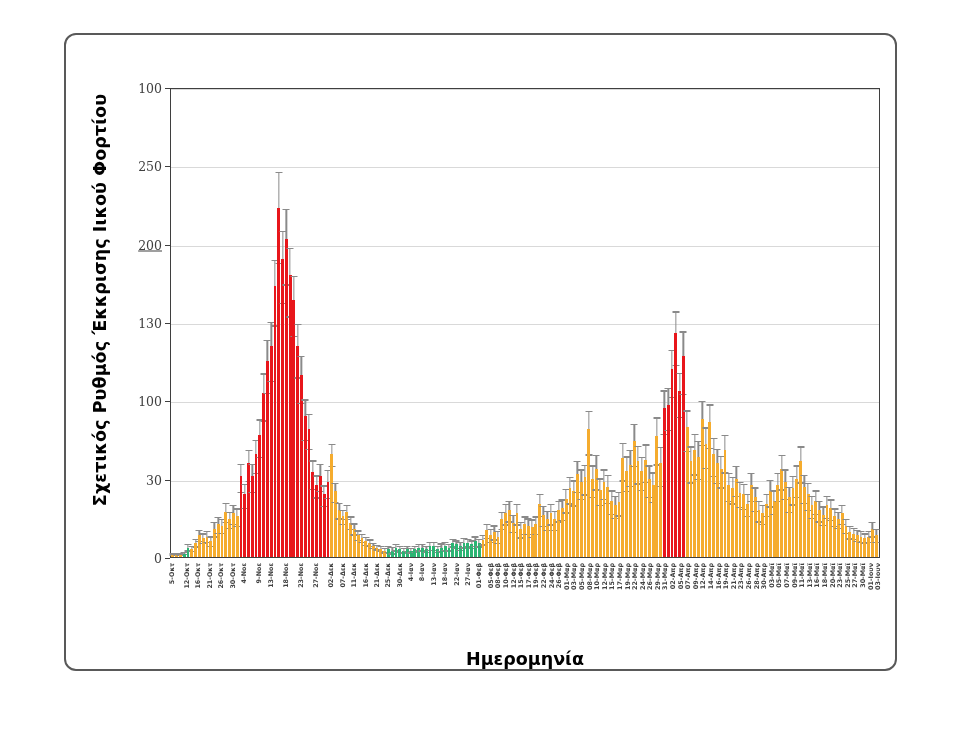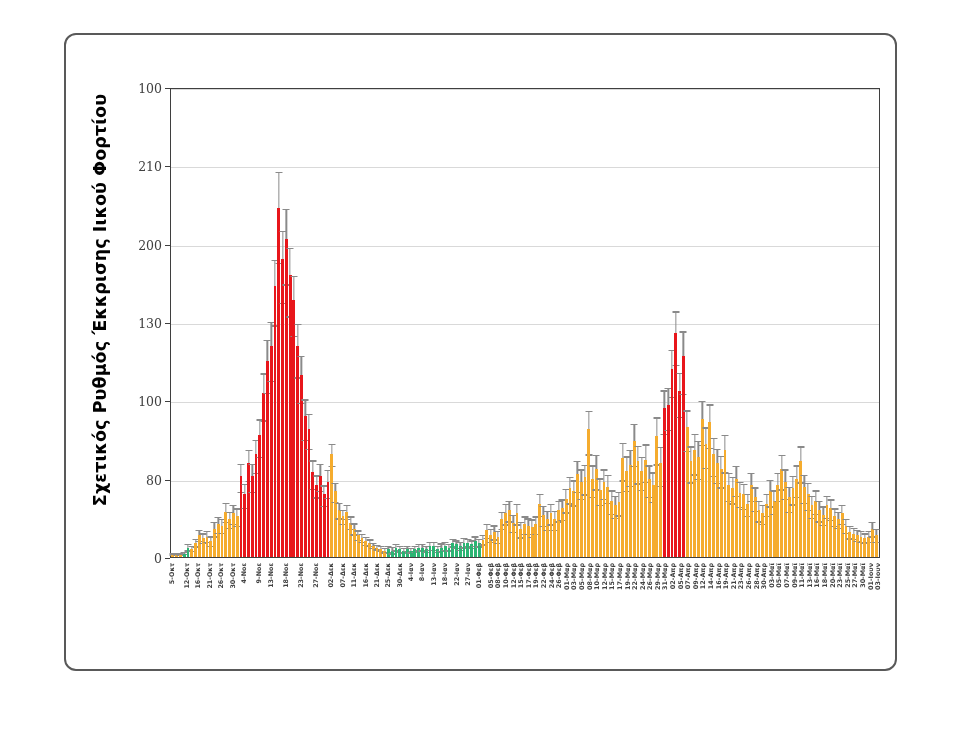--- a/index.html
+++ b/index.html
@@ -65,29 +65,29 @@
 
 <div id="page">
 
   <div id="chart-frame">
 
     <div id="y-axis-title">Σχετικός Ρυθμός Έκκρισης Ιικού Φορτίου</div>
 
     <div id="y-axis">
         <div class="ytick-label" style="top: 470px;">0</div>
         <div class="ytick-mark" style="top: 470px;"></div>
-        <div class="ytick-label" style="top: 391.667px;">80</div>
+        <div class="ytick-label" style="top: 391.667px;">30</div>
         <div class="ytick-mark" style="top: 391.667px;"></div>
         <div class="ytick-label" style="top: 313.333px;">100</div>
         <div class="ytick-mark" style="top: 313.333px;"></div>
         <div class="ytick-label" style="top: 235px;">130</div>
         <div class="ytick-mark" style="top: 235px;"></div>
-        <div class="ytick-label" style="top: 156.667px;">200</div>
+        <div class="ytick-label" style="top: 156.667px; text-decoration: underline;">200</div>
         <div class="ytick-mark" style="top: 156.667px;"></div>
-        <div class="ytick-label" style="top: 78.3333px;">210</div>
+        <div class="ytick-label" style="top: 78.3333px;">250</div>
         <div class="ytick-mark" style="top: 78.3333px;"></div>
         <div class="ytick-label" style="top: 0px;">100</div>
         <div class="ytick-mark" style="top: 0px;"></div>
       </div>
 
     <div id="plot-area">
       <div id="gridlines">
           <div class="gridline" style="top: 391.667px;"></div>
           <div class="gridline" style="top: 313.333px;"></div>
           <div class="gridline" style="top: 235px;"></div>
@@ -1560,16 +1560,17 @@
         <div class="xslot"></div>
         <div class="xslot">
           <div class="xlab">01-Ιουν</div>
         </div>
         <div class="xslot"></div>
         <div class="xslot">
           <div class="xlab">03-Ιουν</div>
         </div>
       </div>
 
+    <div id="x-axis-title">Ημερομηνία</div>
 
   </div>
 
 </div>
 
 </body></html>

